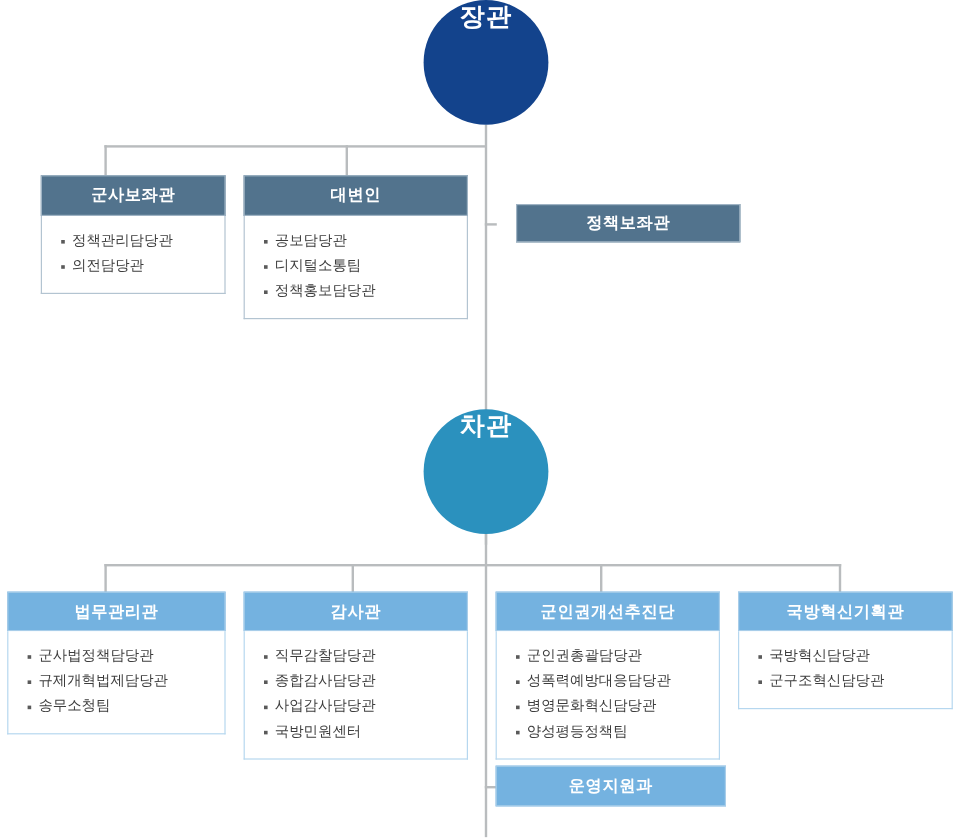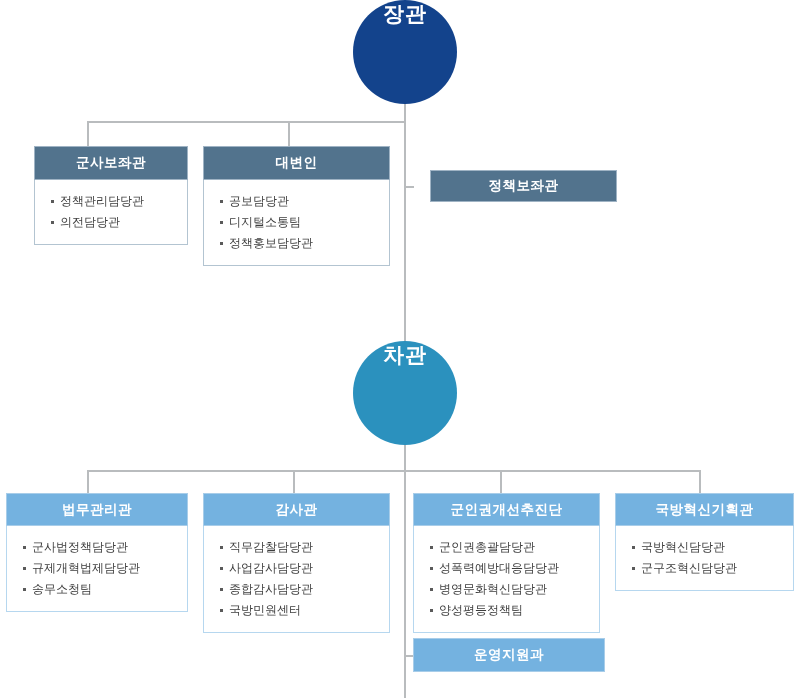--- a/index.html
+++ b/index.html
@@ -64,20 +64,21 @@
     color: #ffffff;
     font-weight: bold;
     font-size: 13.5px;
     letter-spacing: 0.5px;
   }
   .org-box .box-body {
     box-sizing: border-box;
     width: 100%;
     background: #ffffff;
     padding: 11px 0 11px 0;
+    font-family: Liberation Mono, monospace;
   }
   .org-box .box-body ul {
     list-style: none;
     margin: 0;
     padding: 0 8px 0 16px;
   }
   .org-box .box-body li {
     font-size: 12px;
     color: #3d3d3d;
     line-height: 21px;
@@ -195,22 +196,22 @@
     </div>
   </div>
 
   <div class="org-box lightblue" style="left:203px; top:493px; width:187px;">
     <div class="box-header">
       <span>감사관</span>
     </div>
     <div class="box-body">
       <ul>
         <li>직무감찰담당관</li>
+        <li>종합감사담당관</li>
         <li>사업감사담당관</li>
-        <li>종합감사담당관</li>
         <li>국방민원센터</li>
       </ul>
     </div>
   </div>
 
   <div class="org-box lightblue" style="left:413px; top:493px; width:187px;">
     <div class="box-header">
       <span>군인권개선추진단</span>
     </div>
     <div class="box-body">

